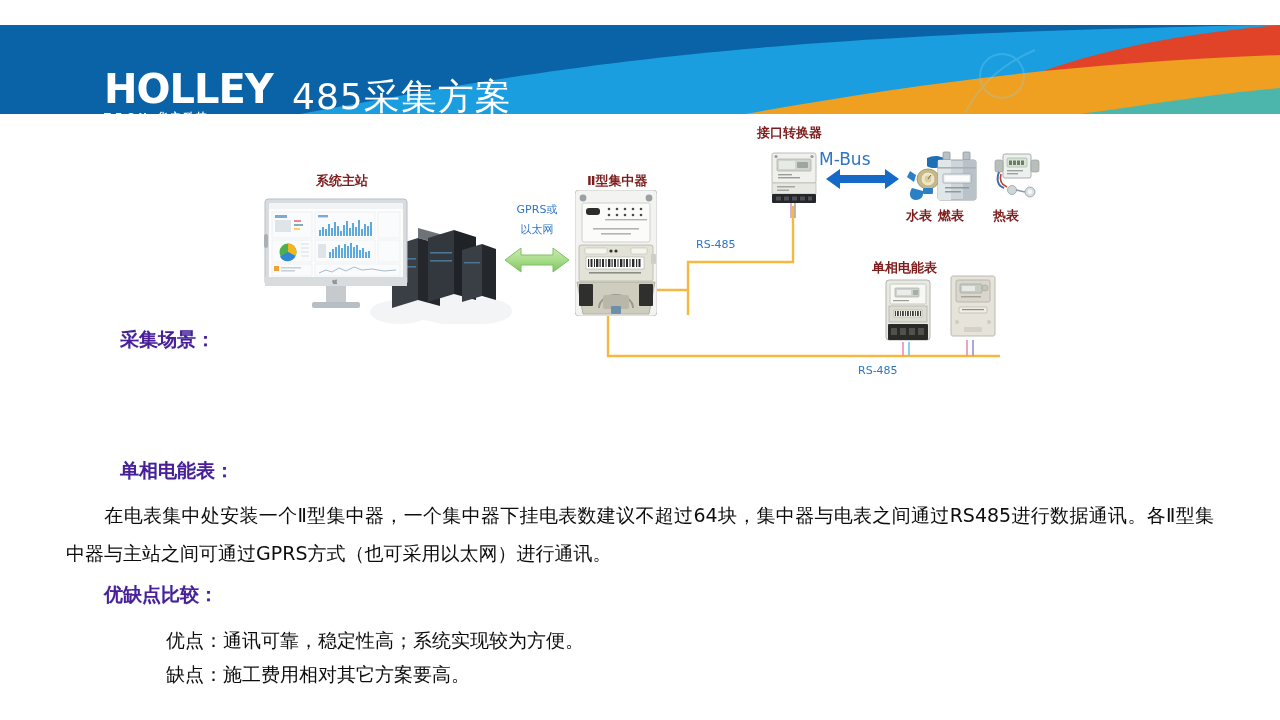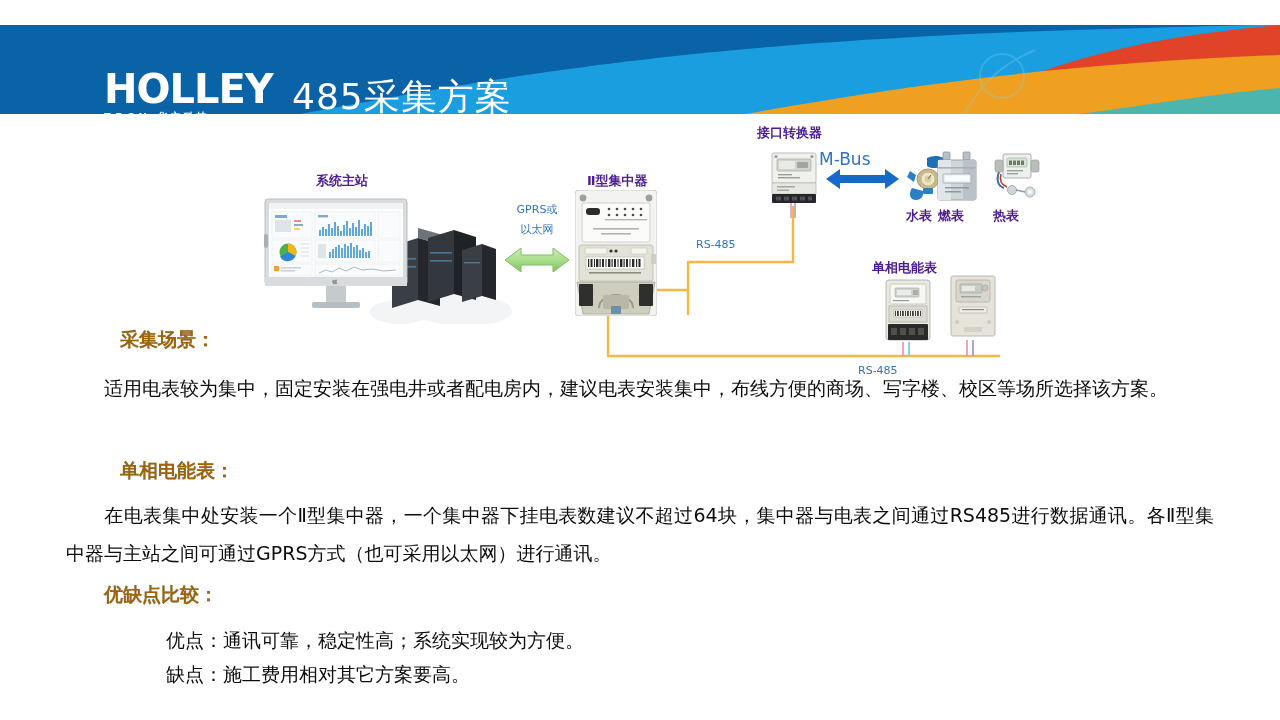--- a/index.html
+++ b/index.html
@@ -77,21 +77,21 @@
 
   
   #diagram {
     position: absolute;
     left: 0; top: 114px;
     width: 1280px; height: 260px;
   }
   .dlabel {
     position: absolute;
     font-size: 13px;
-    color: #4c1d95;
+    color: #7f1d1d;
     font-weight: 700;
     white-space: nowrap;
     font-family: "DejaVu Sans", sans-serif;
   }
   .blabel {
     position: absolute;
     font-size: 11px;
     color: #2e75c4;
     font-weight: 400;
     white-space: nowrap;
@@ -118,21 +118,21 @@
 
   
   #sp-meter-1 { position: absolute; left: 885px; top: 165px; width: 46px; height: 62px; }
   #sp-meter-2 { position: absolute; left: 950px; top: 160px; width: 46px; height: 64px; }
 
   
   .sec-head {
     position: absolute;
     font-size: 19px;
     font-weight: 700;
-    color: #a16207;
+    color: #4c1d95;
     white-space: nowrap;
     font-family: "DejaVu Sans", sans-serif;
     text-shadow: 0 0 1px rgba(26,143,227,.4);
   }
   .para {
     position: absolute;
     font-size: 19px;
     color: #0d0d0d;
     line-height: 38px;
     font-family: "DejaVu Sans", sans-serif;
@@ -530,23 +530,20 @@
       <circle cx="7" cy="48" r="2" fill="#cfcbc0"></circle>
       <circle cx="39" cy="48" r="2" fill="#cfcbc0"></circle>
       <rect x="14" y="53" width="18" height="5" rx="1" fill="#d5d1c6"></rect>
     </svg>
 
     <div class="blabel" style="left:858px; top:247px;">RS-485</div>
 
   </div>
 
   <div class="sec-head" style="left:120px; top:327px;">采集场景：</div>
-  <div class="para" style="left:66px; top:369px; width:1148px;">
-    <span class="indent"></span><span>适用电表较为集中，固定安装在强电井或者配电房内，建议电表安装集中，布线方便的商场、写字楼、校区等场所选择该方案。</span>
-  </div>
 
   <div class="sec-head" style="left:120px; top:458px;">单相电能表：</div>
   <div class="para" style="left:66px; top:496px; width:1148px;">
     <span class="indent"></span><span>在电表集中处安装一个Ⅱ型集中器，一个集中器下挂电表数建议不超过64块，集中器与电表之间通过RS485进行数据通讯。各Ⅱ型集中器与主站之间可通过GPRS方式（也可采用以太网）进行通讯。</span>
   </div>
 
   <div class="sec-head" style="left:104px; top:582px;">优缺点比较：</div>
   <div class="bullet-line" style="left:166px; top:662px;">缺点：施工费用相对其它方案要高。</div>
   <div class="bullet-line" style="left:166px; top:628px;">优点：通讯可靠，稳定性高；系统实现较为方便。</div>
 

